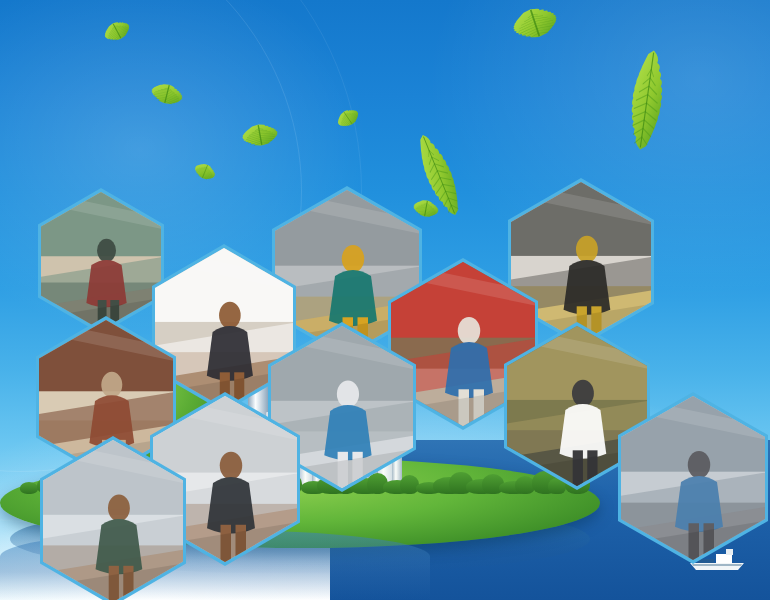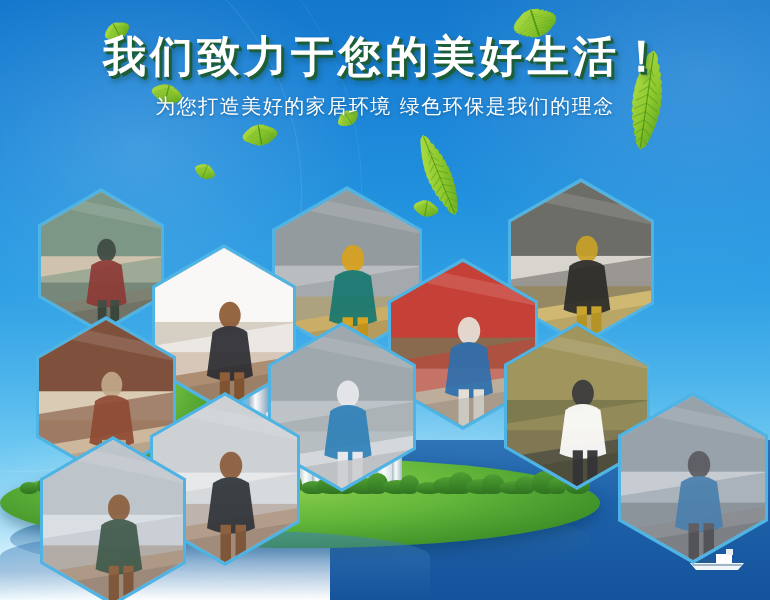--- a/index.html
+++ b/index.html
@@ -114,24 +114,20 @@
 </head>
 <body>
 
 <div id="banner">
 
   <div class="sky-glow glow-a"></div>
   <div class="sky-glow glow-b"></div>
   <div class="arc arc1"></div>
   <div class="arc arc2"></div>
 
-  <div class="head">
-    <h1 class="title">我们致力于您的美好生活！</h1>
-    <p class="subtitle">为您打造美好的家居环境 绿色环保是我们的理念</p>
-  </div>
 
   <div id="leaf-layer">
       <div class="leaf" style="left: 624px; top: 48px; width: 46px; height: 104px; opacity: 1; transform: rotate(8deg);"><svg width="46" height="104" viewBox="0 0 100 100" preserveAspectRatio="none">
           <defs>
             <linearGradient id="lg46104" x1="0" y1="0" x2="1" y2="1">
               <stop offset="0%" stop-color="#b2e04a"></stop>
               <stop offset="55%" stop-color="#8fc82e"></stop>
               <stop offset="100%" stop-color="#5aa31e"></stop>
             </linearGradient>
           </defs>

